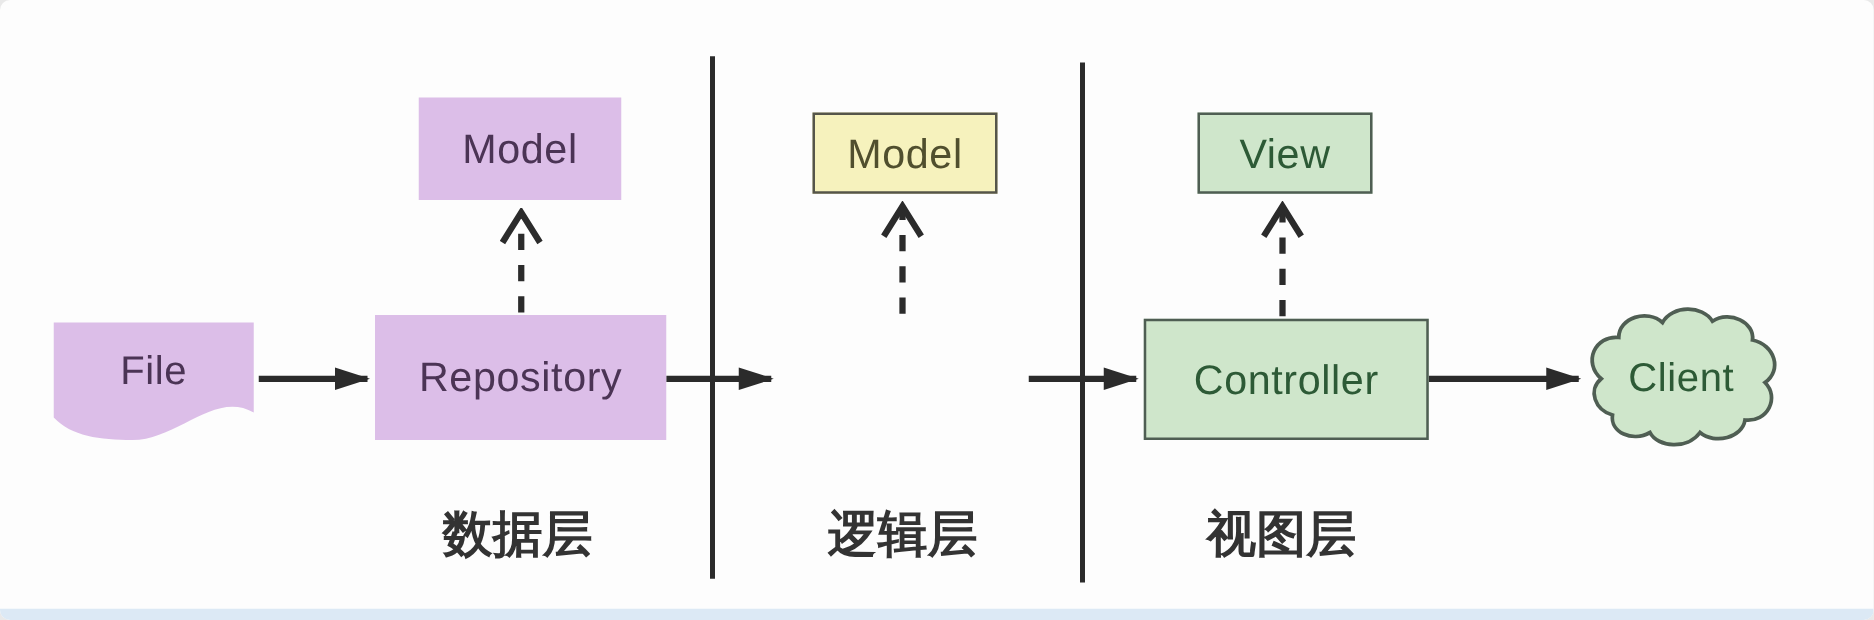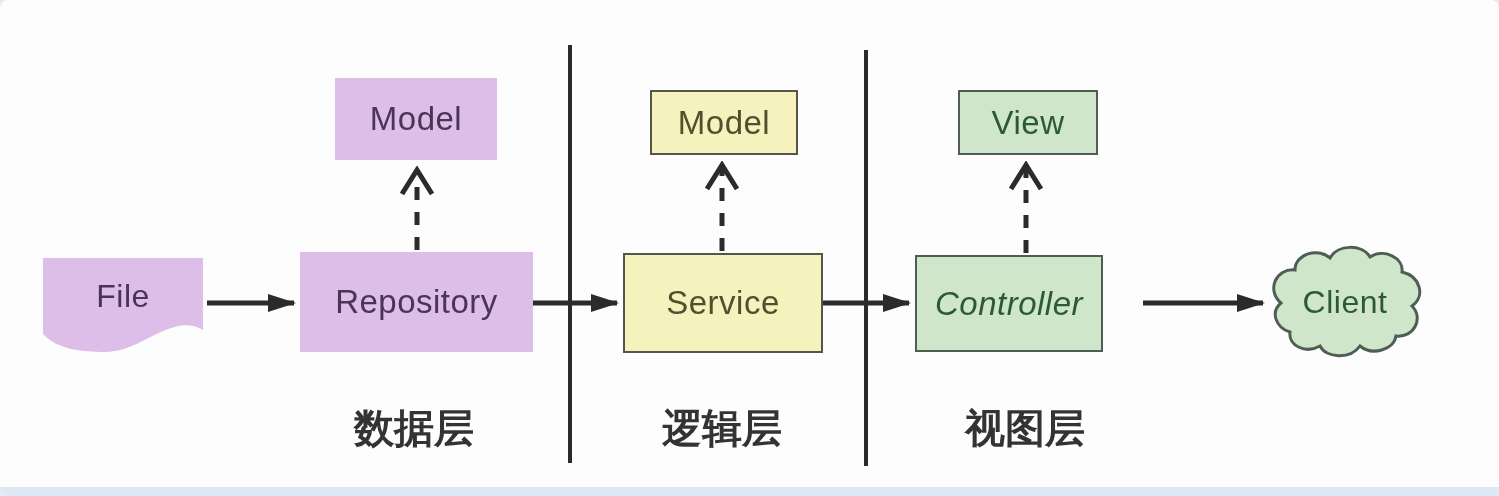--- a/index.html
+++ b/index.html
@@ -91,28 +91,25 @@
   <div class="box purple" style="left:335px; top:78px; width:162px; height:82px;">
     <span>Model</span>
   </div>
   <div class="box purple" style="left:300px; top:252px; width:233px; height:100px;text-align:center;">
     <span>Repository</span>
   </div>
 
   <div class="box yellow" style="left:650px; top:90px; width:148px; height:65px;">
     <span>Model</span>
   </div>
-  <div class="box yellow" style="left:623px; top:253px; width:200px; height:100px;">
-    <span>Service</span>
-  </div>
 
   <div class="box green" style="left:958px; top:90px; width:140px; height:65px;text-align:center;">
     <span>View</span>
   </div>
-  <div class="box green" style="left:915px; top:255px; width:188px; height:97px;font-style:italic;">
+  <div class="box green" style="left:915px; top:255px; width:228px; height:97px;">
     <span>Controller</span>
   </div>
 
   <div class="shape-label purple-text" style="left:43px; top:262px; width:160px; height:68px;">File</div>
   <div class="shape-label green-text" style="left:1280px; top:268px; width:130px; height:68px;">Client</div>
 
   <div class="layer-label" style="left:304px; top:404px;">数据层</div>
   <div class="layer-label" style="left:612px; top:404px;">逻辑层</div>
   <div class="layer-label" style="left:915px; top:404px;">视图层</div>
 

